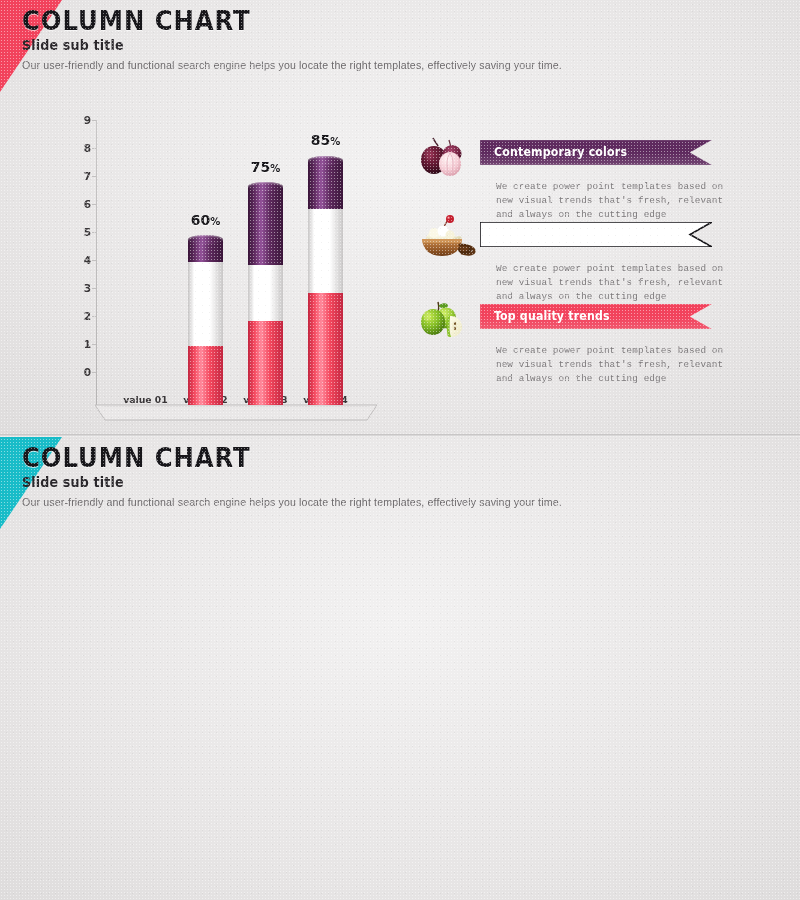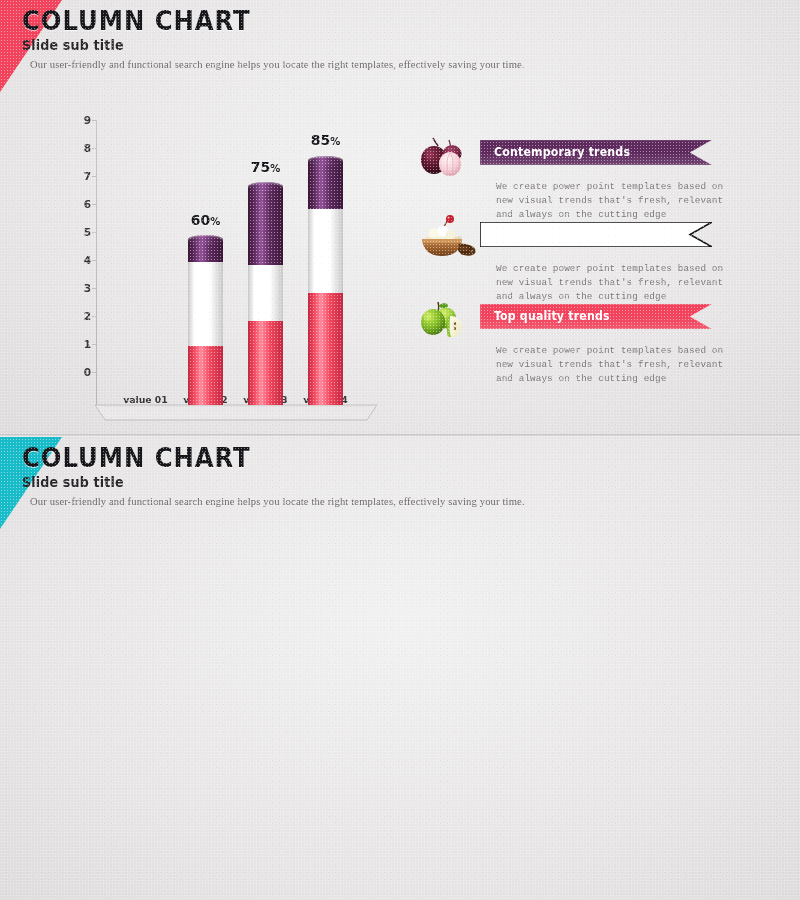--- a/index.html
+++ b/index.html
@@ -42,24 +42,23 @@
     font-weight:700; font-size:27px; letter-spacing:1.0px;
     color:#17161a; line-height:1.08;
     text-shadow:0 1px 0 rgba(255,255,255,.65);
   }
   .subtitle {
     font-family:"DejaVu Sans Condensed","Liberation Sans", sans-serif;
     font-weight:700; font-size:14px; letter-spacing:.2px;
     color:#2a272b; margin-top:2px;
   }
   .desc {
-    font-family:Liberation Serif, serif;
+    font-family:Liberation Sans, sans-serif;
     font-size:10.6px; color:#6d6a6c; margin-top:6px; letter-spacing:.15px;
     white-space:nowrap;
-    margin-left:8px;
   }
 
   
   .chart { position:absolute; z-index:6; }
   .chart-1 { left:96px; top:120px; width:300px; height:285px; }
 
   .ytick { position:absolute; right:100%; margin-right:5px;
            font-family:"DejaVu Sans","Liberation Sans",sans-serif;
            font-weight:700; font-size:10.5px; color:#3a3739;
            transform:translateY(-50%); }
@@ -242,21 +241,21 @@
     <defs>
       <linearGradient id="bg0_0" x1="0" y1="0" x2="0" y2="1">
         <stop offset="0%" stop-color="#5e2a5e" stop-opacity="1"></stop>
         <stop offset="50%" stop-color="#5e2a5e"></stop>
         <stop offset="100%" stop-color="#5e2a5e" stop-opacity=".86"></stop>
       </linearGradient>
     </defs>
     <polygon points="0,0 232,0 210,12.5 232,25 0,25" fill="url(#bg0_0)"></polygon>
     <polygon points="0,0 232,0 210,12.5 232,25 0,25" fill="none" stroke="rgba(255,255,255,.22)" stroke-width="1"></polygon>
   </svg>
-          <div class="banner-text" style="color:#ffffff">Contemporary trends</div>
+          <div class="banner-text" style="color:#ffffff">Contemporary colors</div>
         </div>
         <div class="ltext">We create power point templates based on new visual trends that's fresh, relevant and always on the cutting edge</div>
       </div>
         <div class="litem">
         <div class="licon">
             <svg viewBox="0 0 64 48" width="64" height="48">
       <defs>
         <linearGradient id="bowl" x1="0" y1="0" x2="0" y2="1">
           <stop offset="0%" stop-color="#c98b4e"></stop>
                   <stop offset="55%" stop-color="#9c5f2c"></stop>

